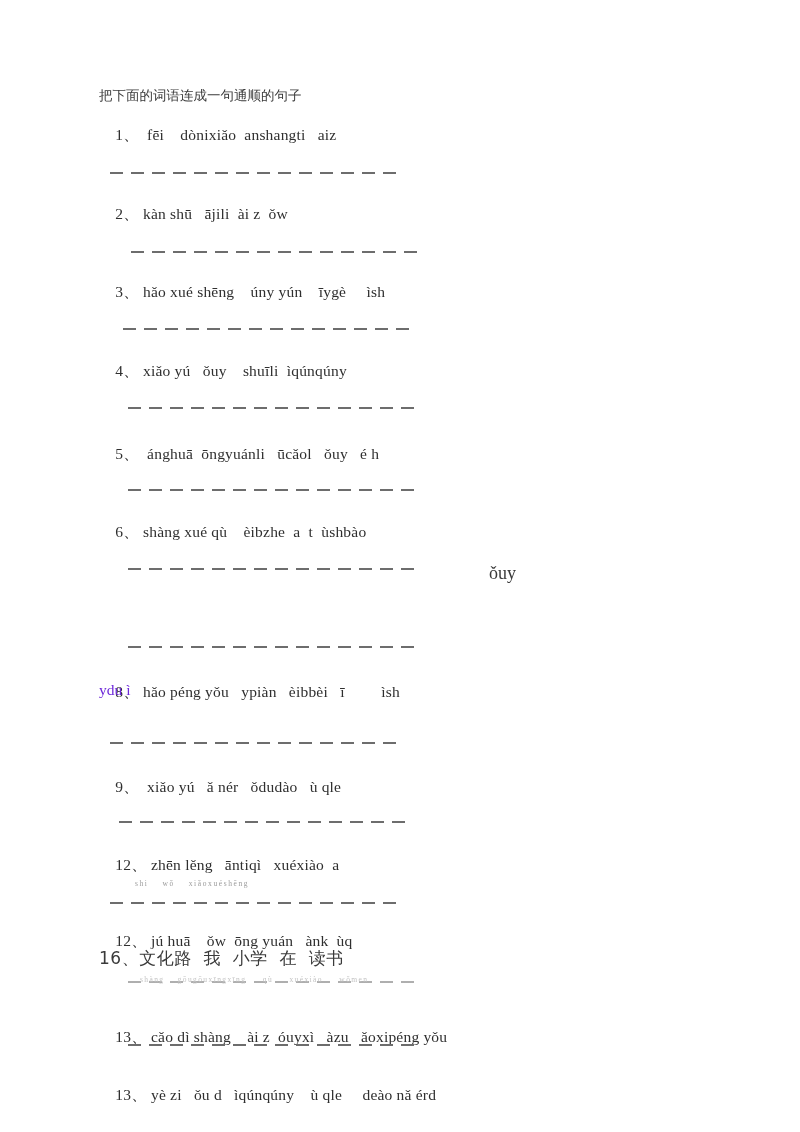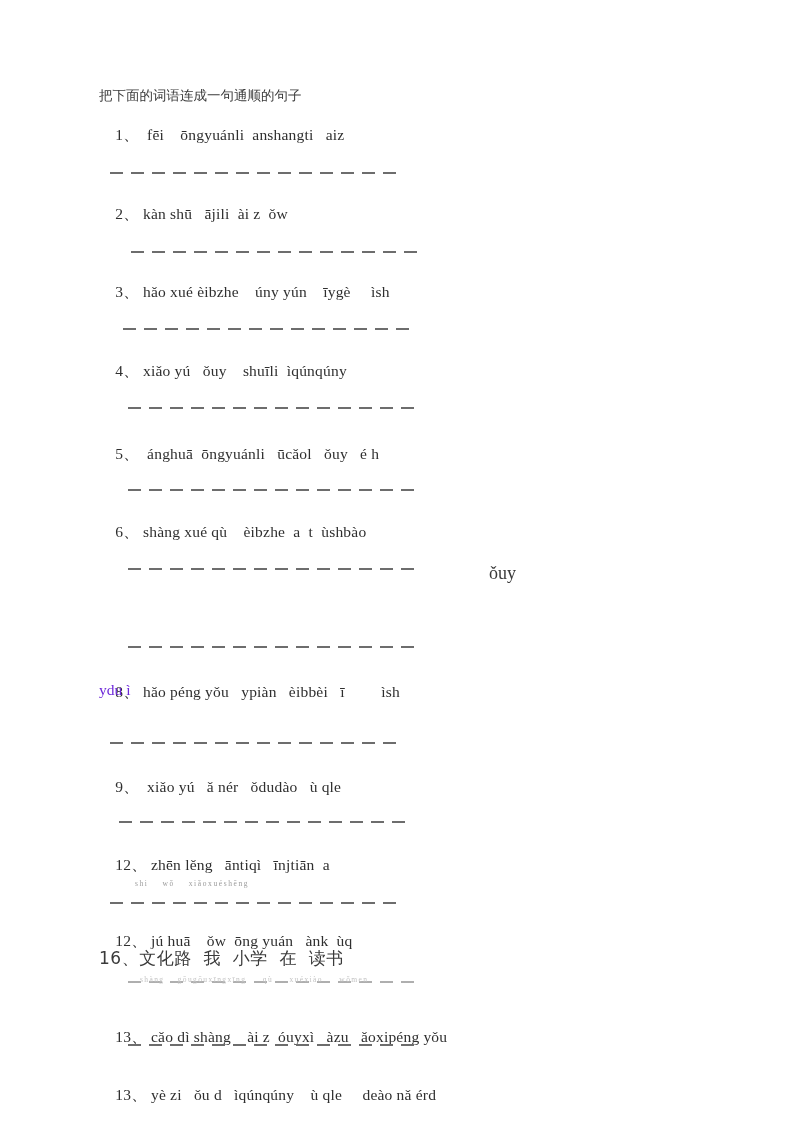--- a/index.html
+++ b/index.html
@@ -103,31 +103,31 @@
   }
 </style>
 </head>
 <body>
 
 <div class="page">
 
   <div class="row heading" style="left:99px; top:88px;">把下面的词语连成一句通顺的句子</div>
 
   <div class="row q" style="left:99px; top:108px;">
-    <span>1、</span><span>  fēi    ōngyuánli  anshangti   aiz</span>
+    <span>1、</span><span>  fēi    dònixiǎo  anshangti   aiz</span>
   </div>
   <div class="rule" style="left:110px; top:172px; width:292px;"></div>
 
   <div class="row q" style="left:99px; top:187px;">
     <span>2、</span><span> kàn shū   ājili  ài z  ǒw</span>
   </div>
   <div class="rule" style="left:131px; top:251px; width:292px;"></div>
 
   <div class="row q" style="left:99px; top:265px;">
-    <span>3、</span><span> hǎo xué èibzhe    úny yún    īygè     ìsh</span>
+    <span>3、</span><span> hǎo xué shēng    úny yún    īygè     ìsh</span>
   </div>
   <div class="rule" style="left:123px; top:328px; width:292px;"></div>
 
   <div class="row q" style="left:99px; top:344px;">
     <span>4、</span><span> xiǎo yú   ǒuy    shuīli  ìqúnqúny</span>
   </div>
   <div class="rule" style="left:128px; top:407px; width:292px;"></div>
 
   <div class="row q" style="left:99px; top:427px;">
     <span>5、</span><span>  ánghuā  ōngyuánli   ūcǎol   ǒuy   é h</span>
@@ -148,21 +148,21 @@
   </div>
   <div class="row q-cont" style="left:99px; top:681px;">ydu ì</div>
   <div class="rule" style="left:110px; top:742px; width:292px;"></div>
 
   <div class="row q" style="left:99px; top:760px;">
     <span>9、</span><span>  xiǎo yú   ǎ nér   ǒdudào   ù qle</span>
   </div>
   <div class="rule" style="left:119px; top:821px; width:292px;"></div>
 
   <div class="row q" style="left:99px; top:838px;">
-    <span>12、</span><span> zhēn lěng   āntiqì   īnjtiān  a</span>
+    <span>12、</span><span> zhēn lěng   āntiqì   xuéxiào  a</span>
   </div>
 
   <div class="tiny-pinyin" style="left:135px; top:879px;">shi    wǒ    xiǎoxuéshēng</div>
 
   <div class="rule" style="left:110px; top:902px; width:292px;"></div>
 
   <div class="row q" style="left:99px; top:914px;">
     <span>12、</span><span> jú huā    ǒw  ōng yuán   ànk  ùq</span>
   </div>
 

